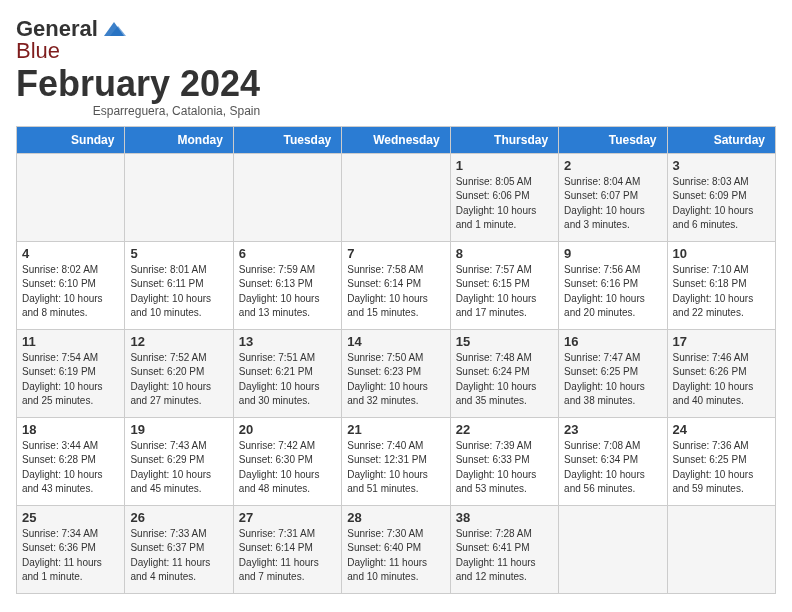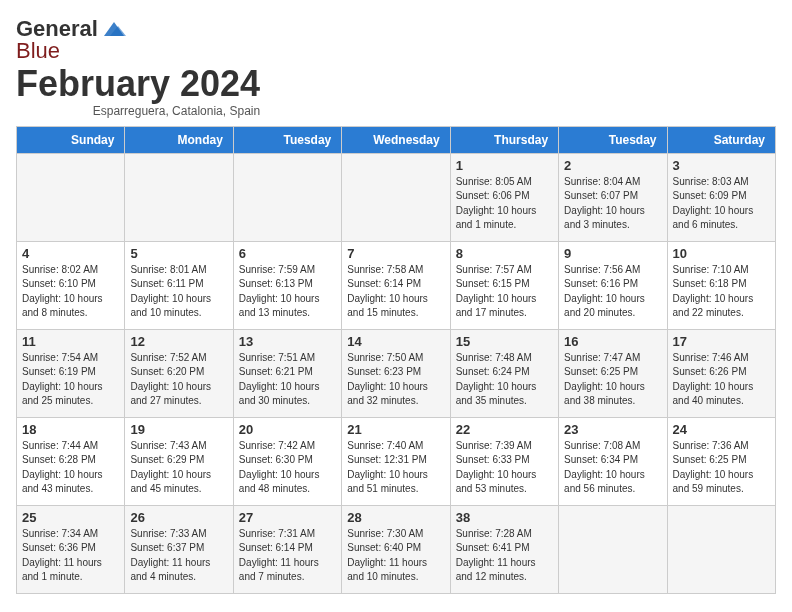--- a/index.html
+++ b/index.html
@@ -217,21 +217,21 @@
         <td>
           <span class="day-number">17</span>
           <div class="day-info">Sunrise: 7:46 AM
 Sunset: 6:26 PM
 Daylight: 10 hours and 40 minutes.</div>
         </td>
       </tr>
       <tr>
         <td>
           <span class="day-number">18</span>
-          <div class="day-info">Sunrise: 7:44 AM
+          <div class="day-info">Sunrise: 3:44 AM
 Sunset: 6:28 PM
 Daylight: 10 hours and 43 minutes.</div>
         </td>
         <td>
           <span class="day-number">19</span>
           <div class="day-info">Sunrise: 7:43 AM
 Sunset: 6:29 PM
 Daylight: 10 hours and 45 minutes.</div>
         </td>
         <td>

